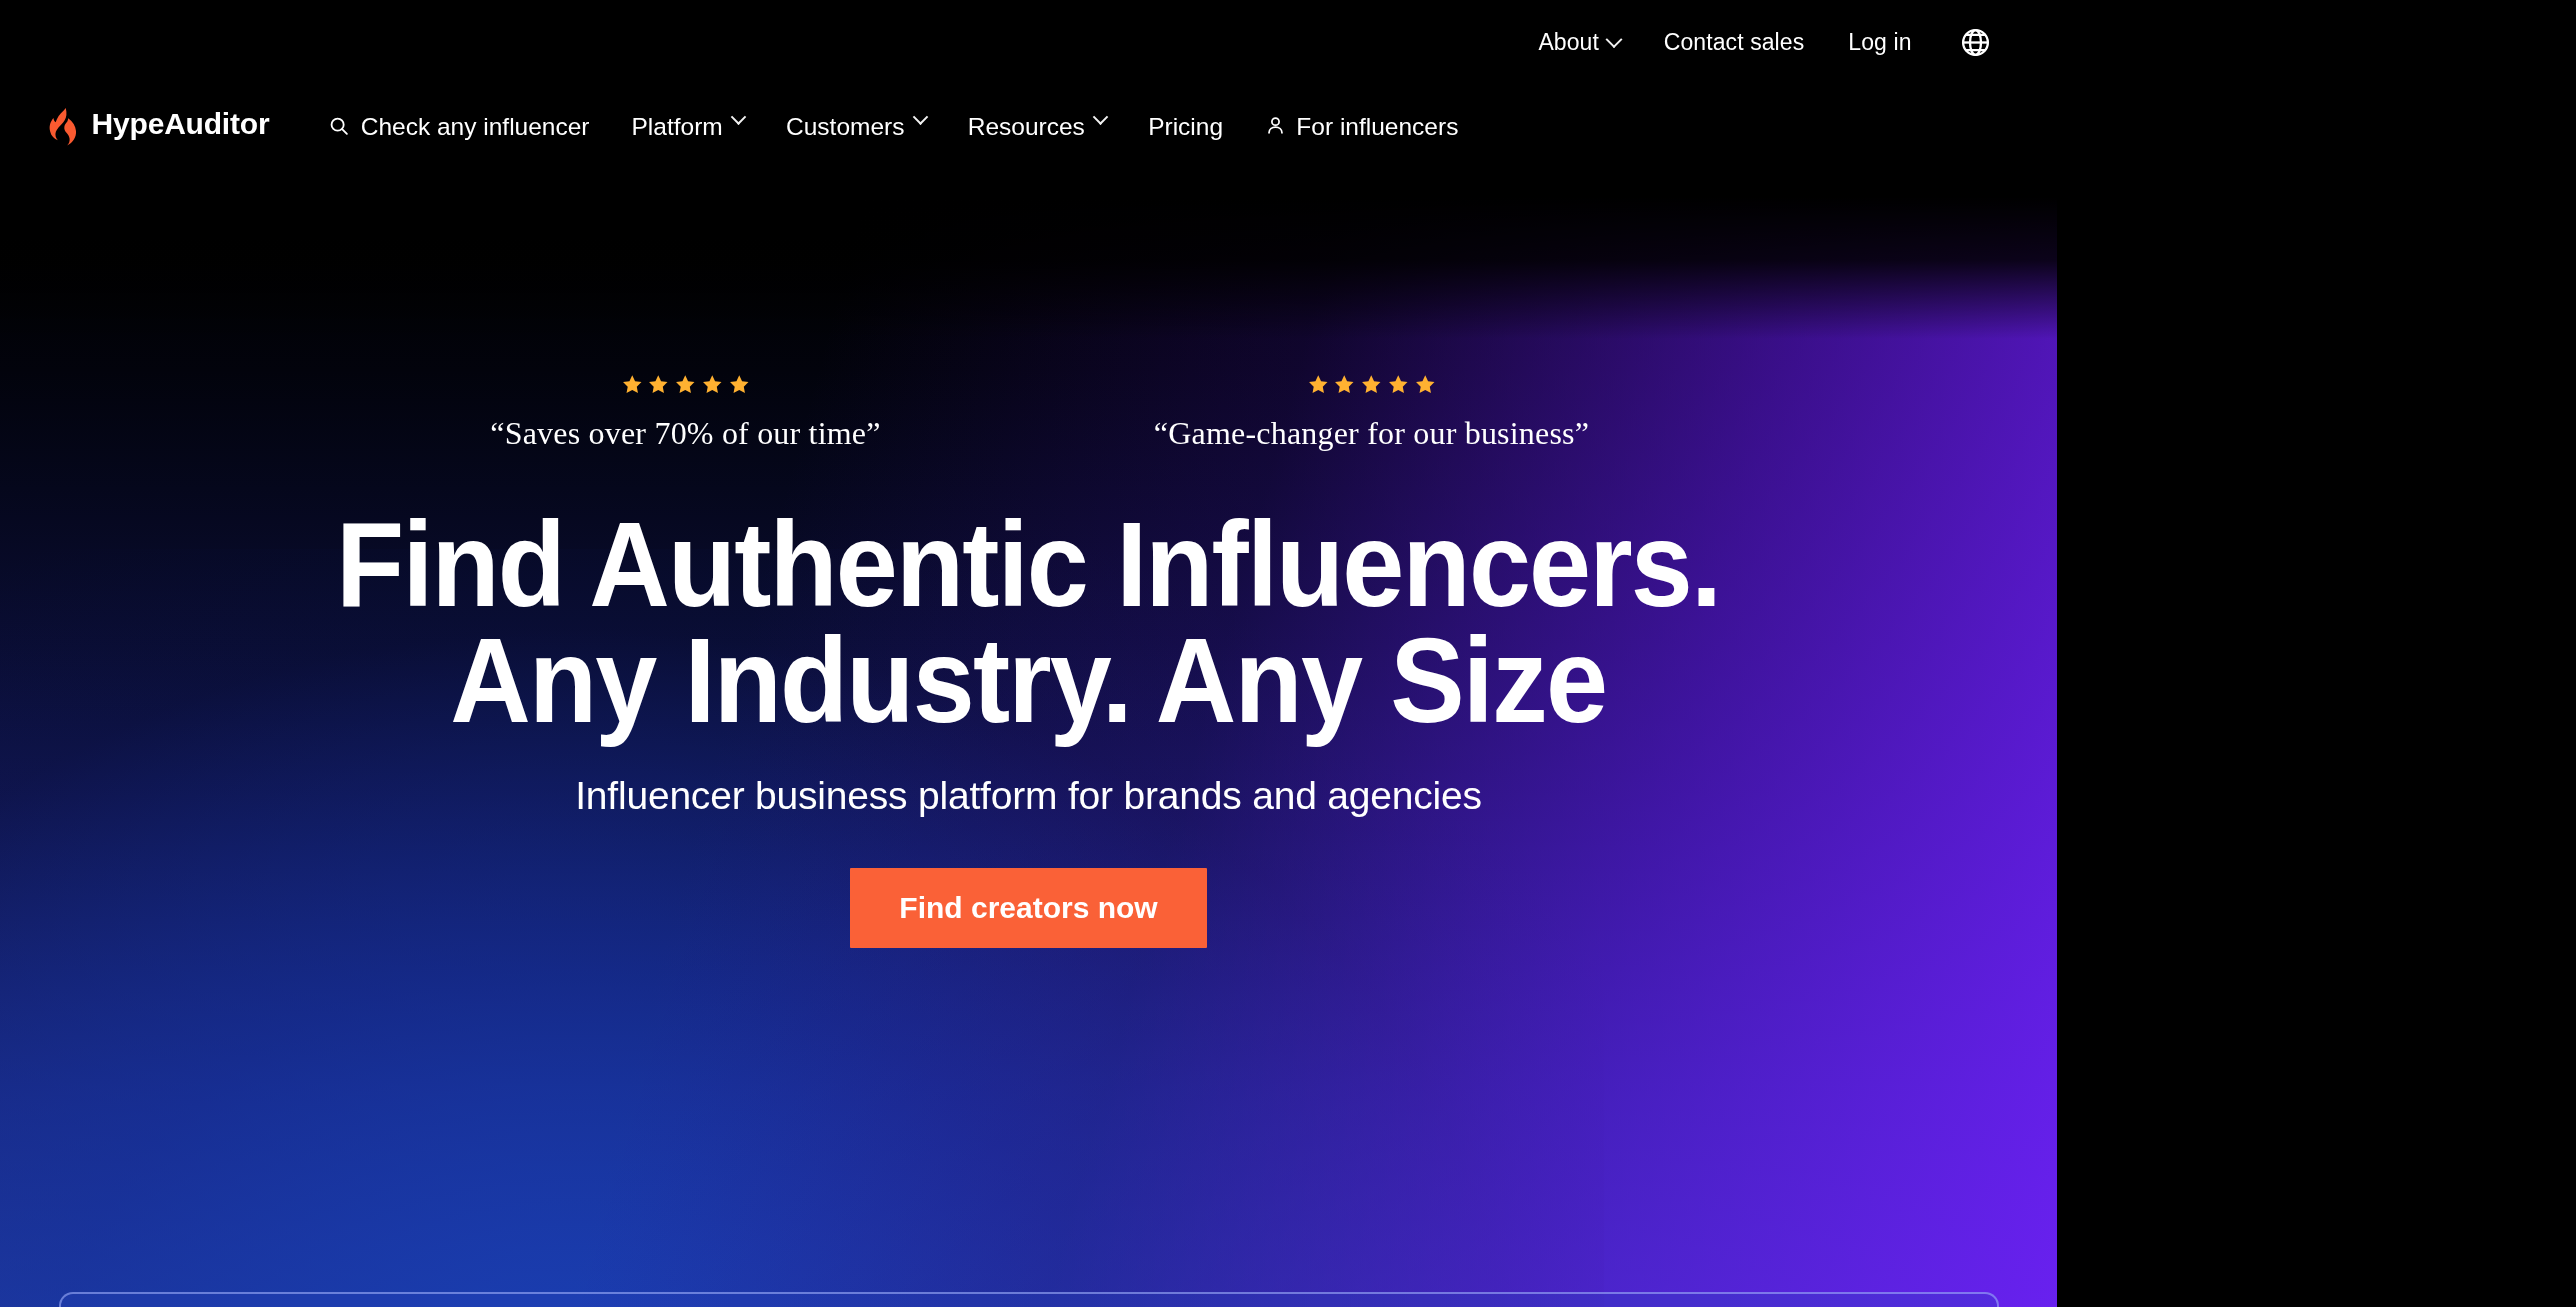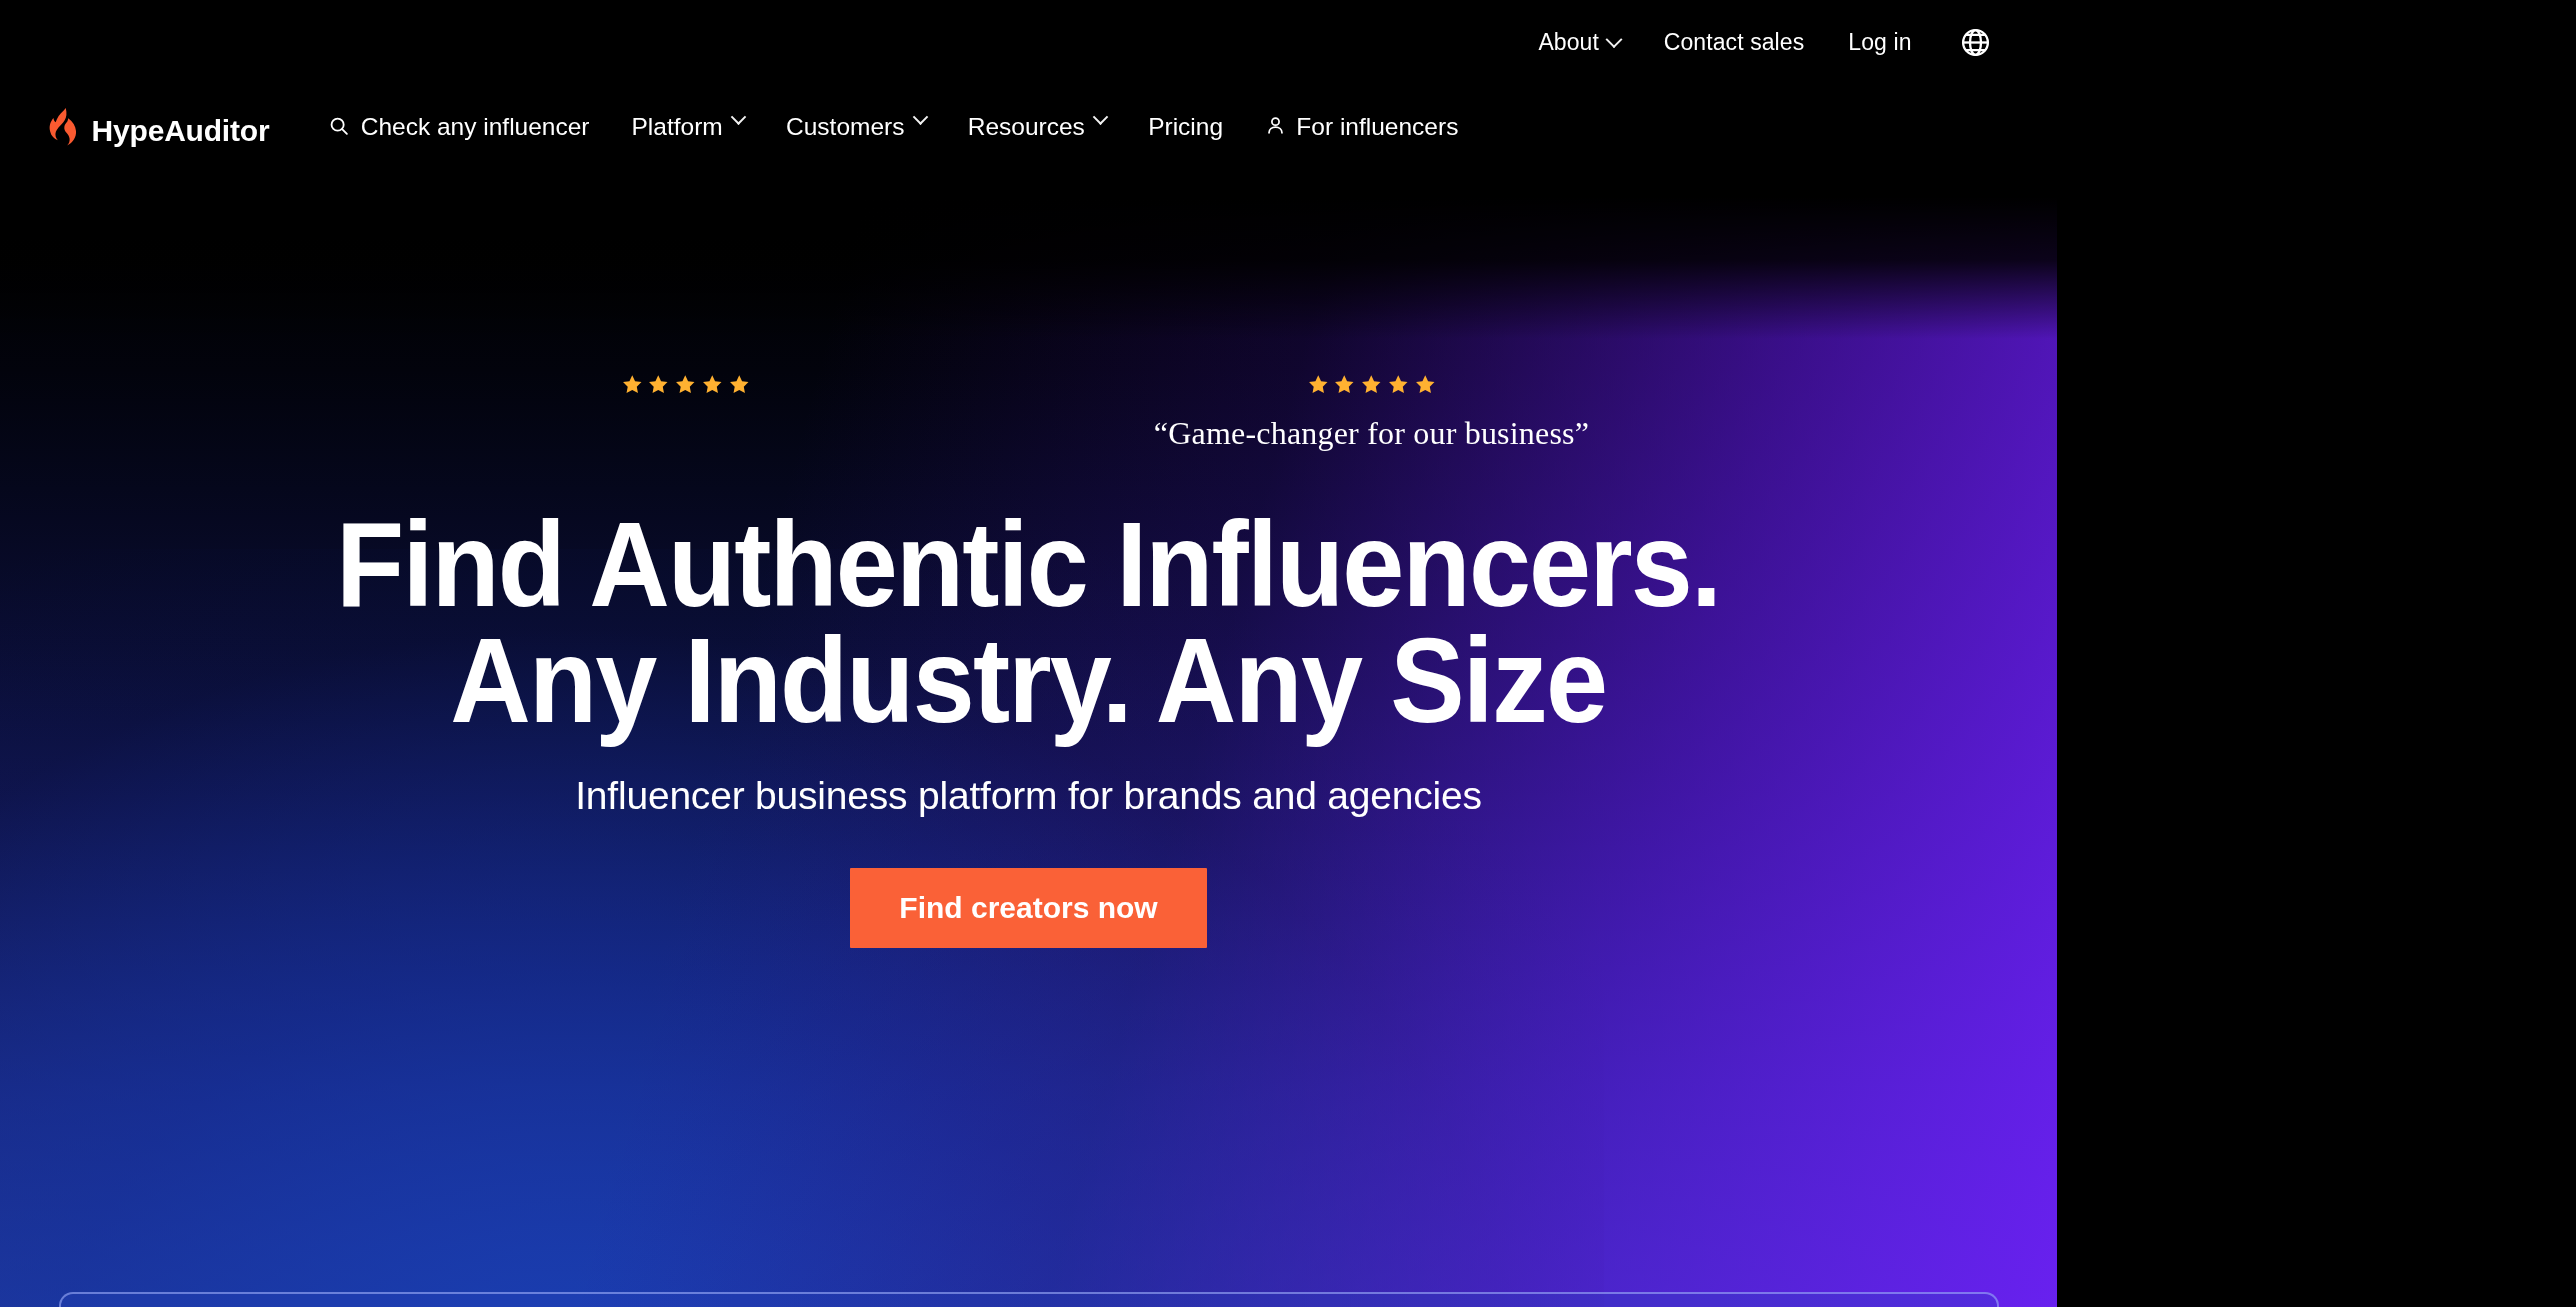--- a/index.html
+++ b/index.html
@@ -124,21 +124,21 @@
     position: absolute;
     top: 85px; left: 0; right: 0;
     height: 85px;
     display: flex;
     align-items: center;
     padding: 0 50px 0 47px;
     z-index: 20;
   }
   .brand {
     display: flex;
-    align-items: flex-end;
+    align-items: flex-start;
     gap: 12.6px;
     cursor: pointer;
     margin-right: 38px;
   }
   .brand-name {
     color: #ffffff;
     font-size: 30px;
     font-weight: 700;
     letter-spacing: -0.2px;
     white-space: nowrap;
@@ -388,20 +388,21 @@
           <svg class="star" width="20.5" height="20.5" viewBox="0 0 24 24" fill="#ffb131">
               <polygon points="12,1.6 15.3,8.5 22.8,9.5 17.3,14.8 18.7,22.3 12,18.7 5.3,22.3 6.7,14.8 1.2,9.5 8.7,8.5"></polygon>
             </svg>
           <svg class="star" width="20.5" height="20.5" viewBox="0 0 24 24" fill="#ffb131">
               <polygon points="12,1.6 15.3,8.5 22.8,9.5 17.3,14.8 18.7,22.3 12,18.7 5.3,22.3 6.7,14.8 1.2,9.5 8.7,8.5"></polygon>
             </svg>
           <svg class="star" width="20.5" height="20.5" viewBox="0 0 24 24" fill="#ffb131">
               <polygon points="12,1.6 15.3,8.5 22.8,9.5 17.3,14.8 18.7,22.3 12,18.7 5.3,22.3 6.7,14.8 1.2,9.5 8.7,8.5"></polygon>
             </svg>
         </div>
+        <div class="testimonial-text">“Saves over 70% of our time”</div>
       </div>
 
       <div class="testimonial">
         <div class="stars">
           <svg class="star" width="20.5" height="20.5" viewBox="0 0 24 24" fill="#ffb131">
               <polygon points="12,1.6 15.3,8.5 22.8,9.5 17.3,14.8 18.7,22.3 12,18.7 5.3,22.3 6.7,14.8 1.2,9.5 8.7,8.5"></polygon>
             </svg>
           <svg class="star" width="20.5" height="20.5" viewBox="0 0 24 24" fill="#ffb131">
               <polygon points="12,1.6 15.3,8.5 22.8,9.5 17.3,14.8 18.7,22.3 12,18.7 5.3,22.3 6.7,14.8 1.2,9.5 8.7,8.5"></polygon>
             </svg>

